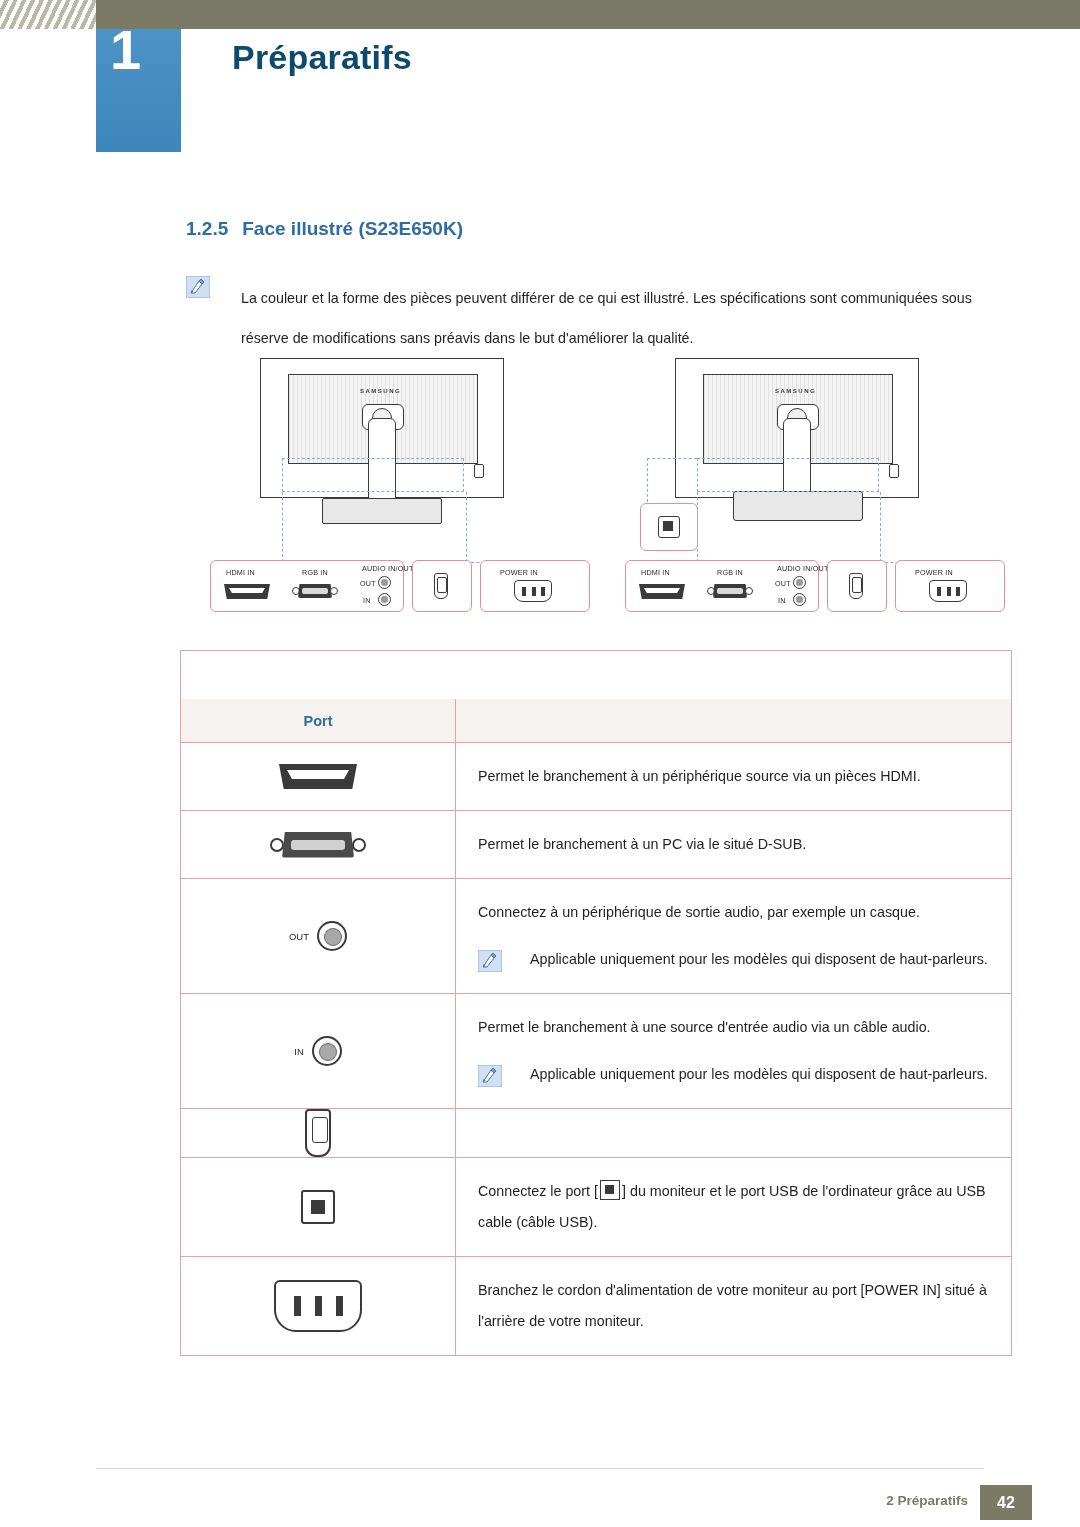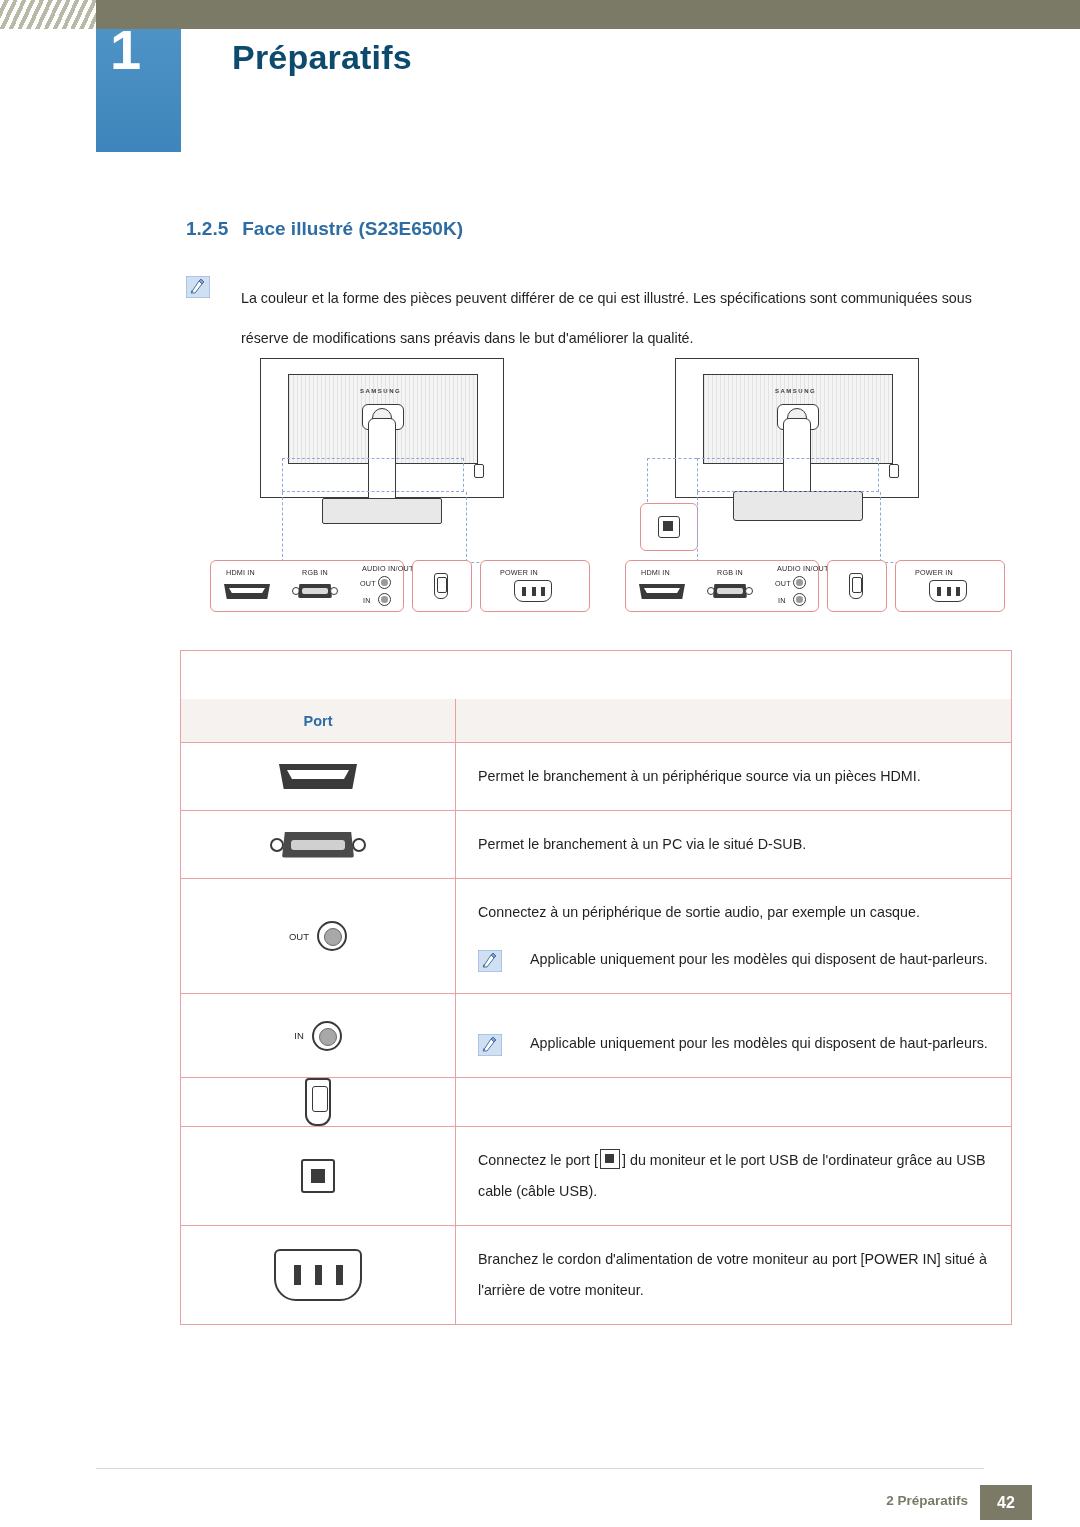--- a/index.html
+++ b/index.html
@@ -659,20 +659,21 @@
   </div>
 
   <div class="row">
     <div class="c-port">
       <span class="portlbl">IN</span>
       <div>
           <div class="jack-big"></div>
         </div>
     </div>
     <div class="c-desc">
+      <div>Permet le branchement à une source d'entrée audio via un câble audio.</div>
       <div class="note-inline">
         <span class="note-icon">
           <svg width="24" height="22" viewBox="0 0 24 22">
             <rect x="0" y="0" width="24" height="22" fill="#cfe0f2" stroke="#8fa8d8" stroke-width="1"></rect>
             <path d="M5 17 L13 5 L16 8 L9 17 Z" fill="#ffffff" stroke="#4a6fa5" stroke-width="1"></path>
             <path d="M13 5 L15 3 L18 6 L16 8 Z" fill="#7d9fd0" stroke="#4a6fa5" stroke-width="1"></path>
             <path d="M5 17 L7.5 16 L5.5 14 Z" fill="#4a6fa5"></path>
           </svg>
         </span>
         <span class="note-text">Applicable uniquement pour les modèles qui disposent de haut-parleurs.</span>

